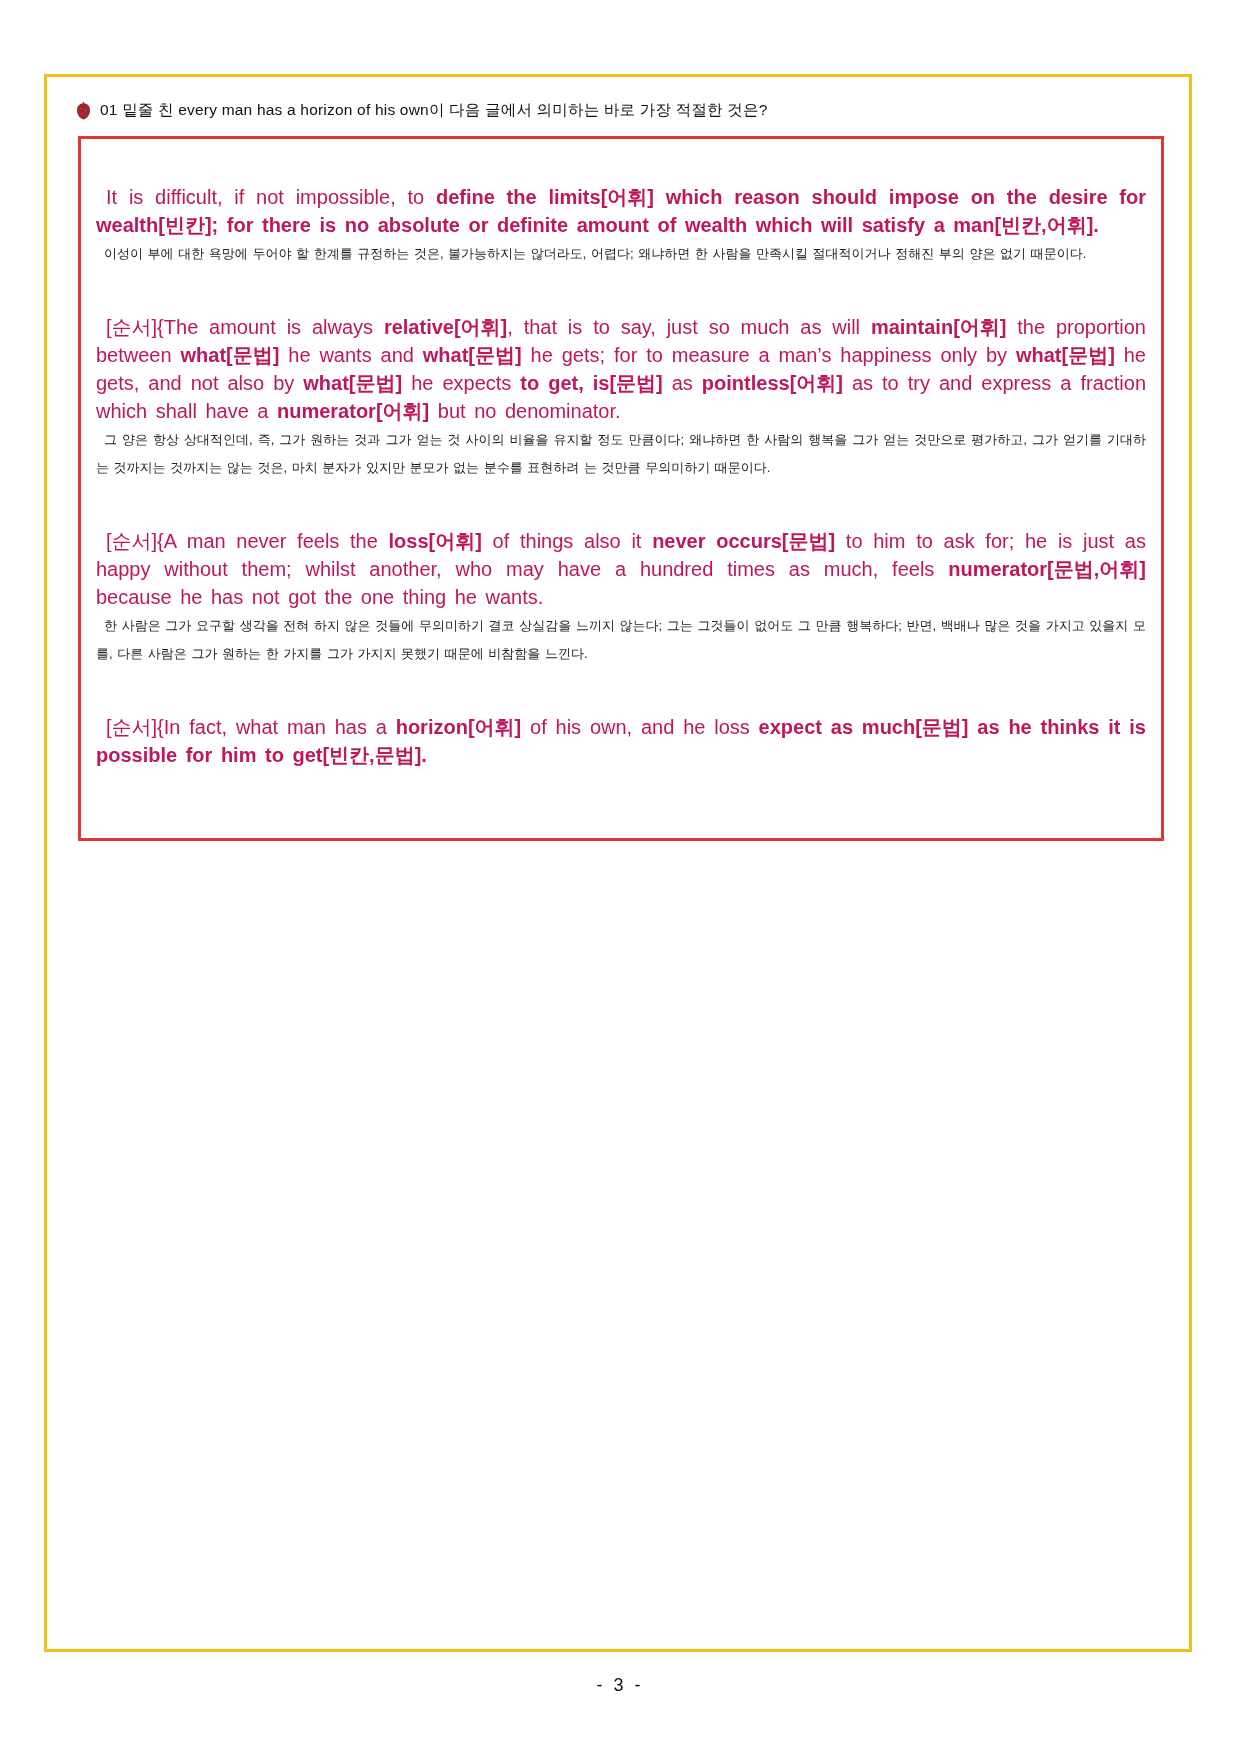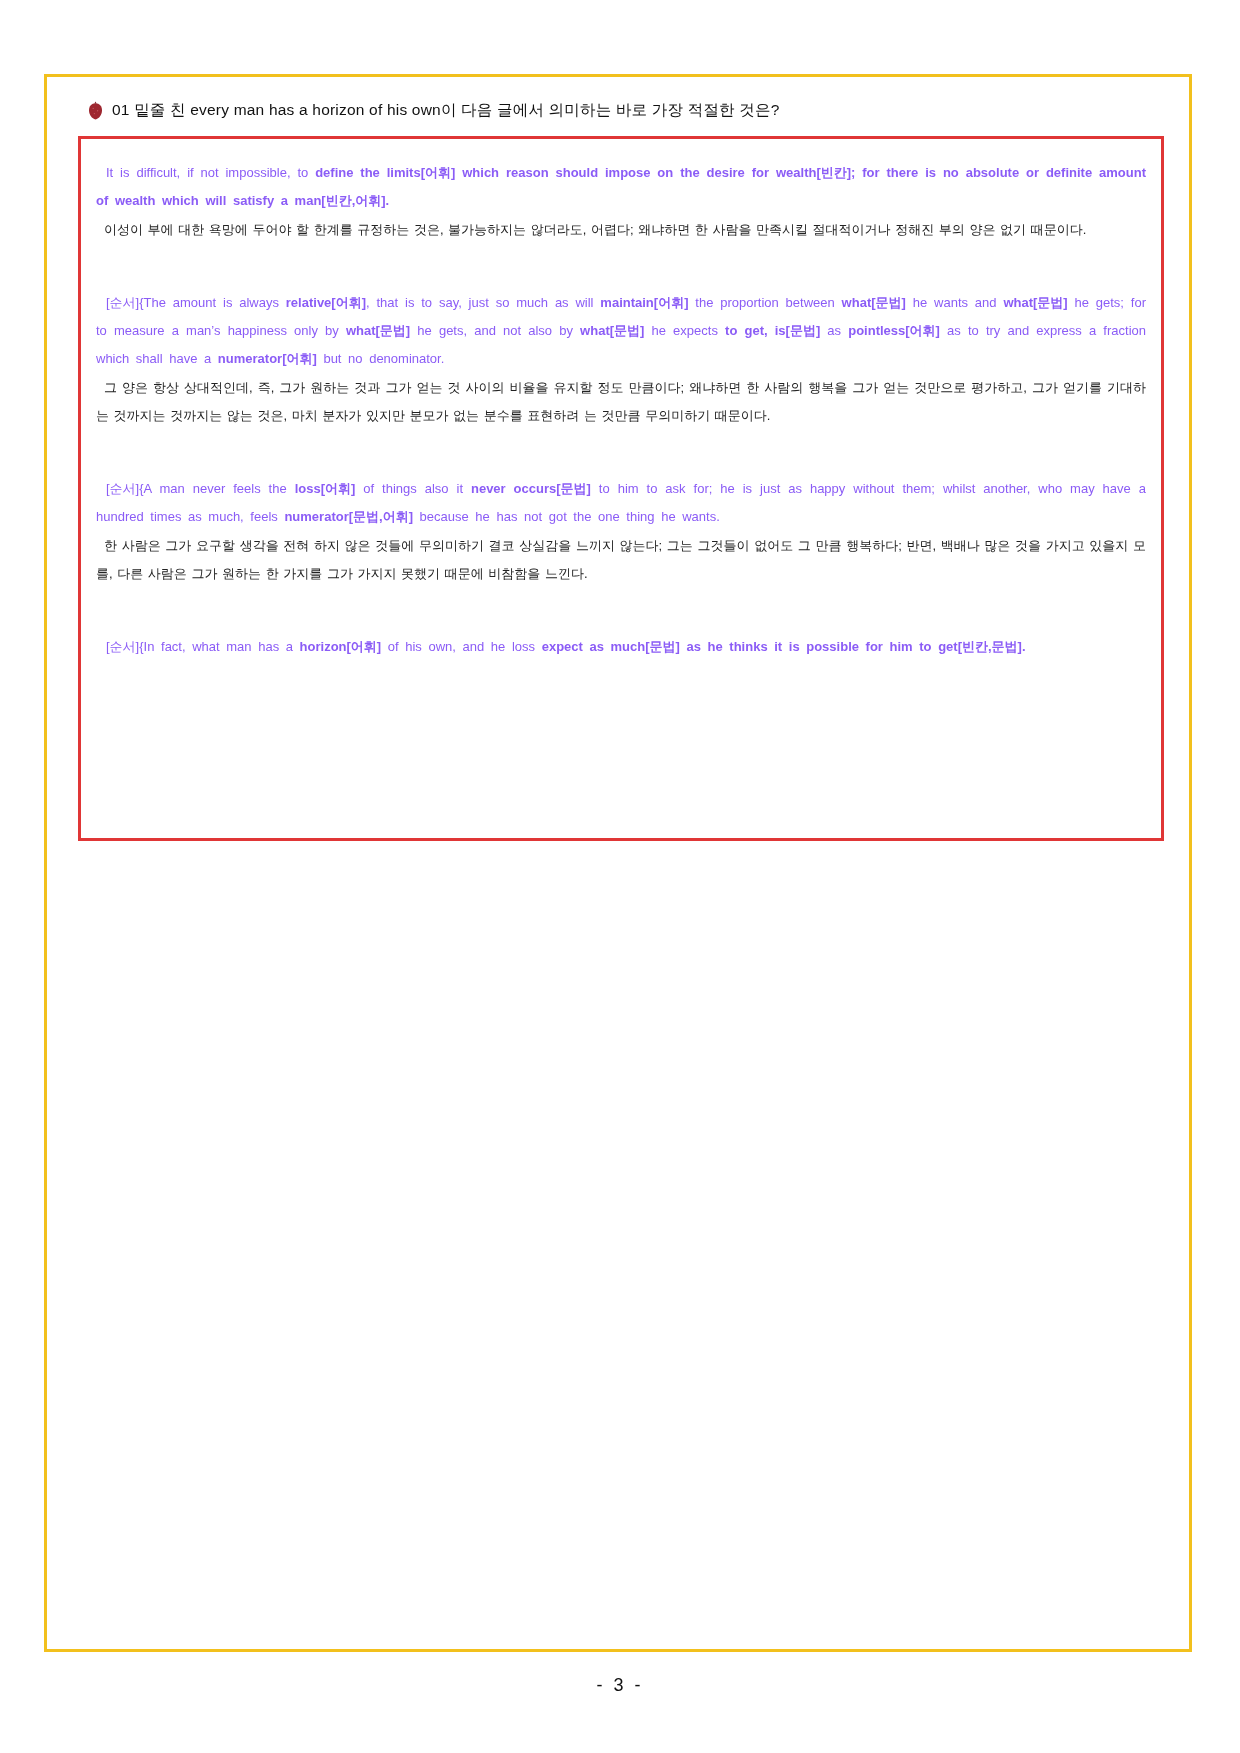--- a/index.html
+++ b/index.html
@@ -14,21 +14,21 @@
   .frame{
     position:absolute;
     left:44px;top:74px;
     width:1148px;height:1578px;
     border:3px solid #f2c01d;
     box-sizing:border-box;
     background:#ffffff;
   }
   .question-header{
     position:absolute;
-    left:88px;top:100px;
+    left:76px;top:100px;
     width:1060px;
     display:flex;
     align-items:center;
     gap:9px;
     font-size:15.5px;
     letter-spacing:0.2px;
     color:#111;
     white-space:nowrap;
   }
   .berry{flex:0 0 auto;display:block;}
@@ -37,26 +37,27 @@
     left:78px;top:136px;
     width:1086px;height:705px;
     border:3px solid #e03636;
     box-sizing:border-box;
     background:#ffffff;
     padding:20px 15px 0 15px;
   }
   .para{margin:0 0 45px 0;}
   .para:last-child{margin-bottom:0;}
   .en{
-    font-size:13px;
+    font-size:20px;
     line-height:28px;
     text-align:justify;
     text-indent:10px;
     word-spacing:3px;
-    color:#8b5cf6;
+    color:#be185d;
+    margin-top:24px;
   }
   .en b{font-weight:700;}
   .ko{
     font-size:13px;
     line-height:28px;
     text-align:justify;
     text-indent:8px;
     word-spacing:1px;
     color:#222;
     margin-top:1px;

